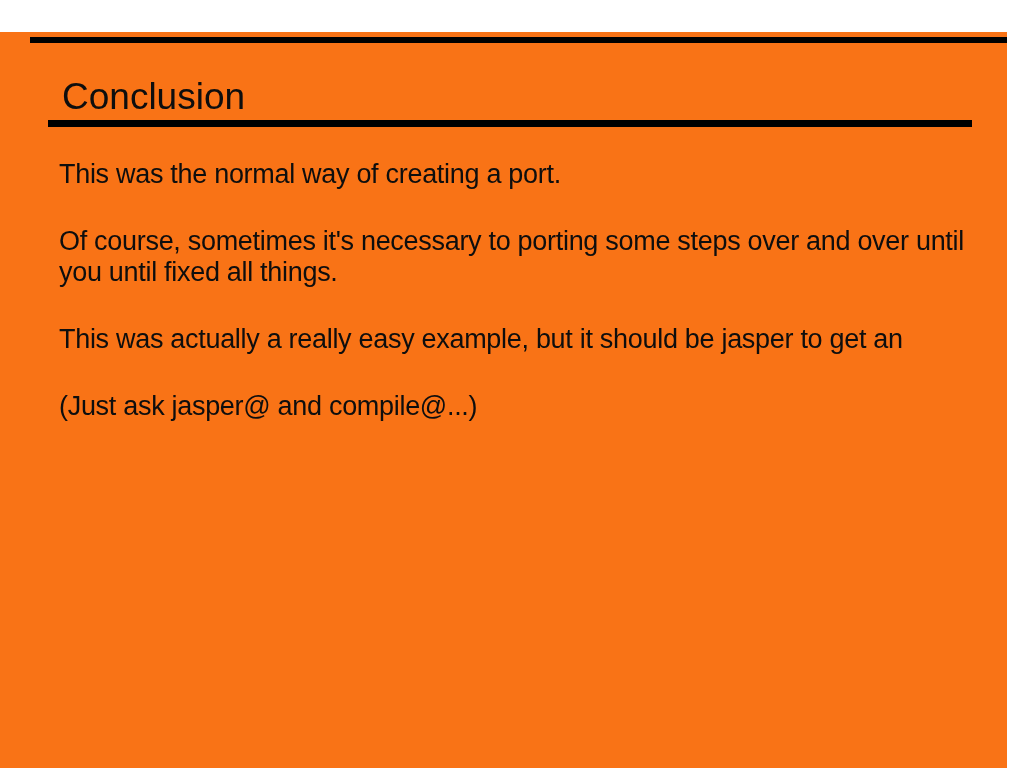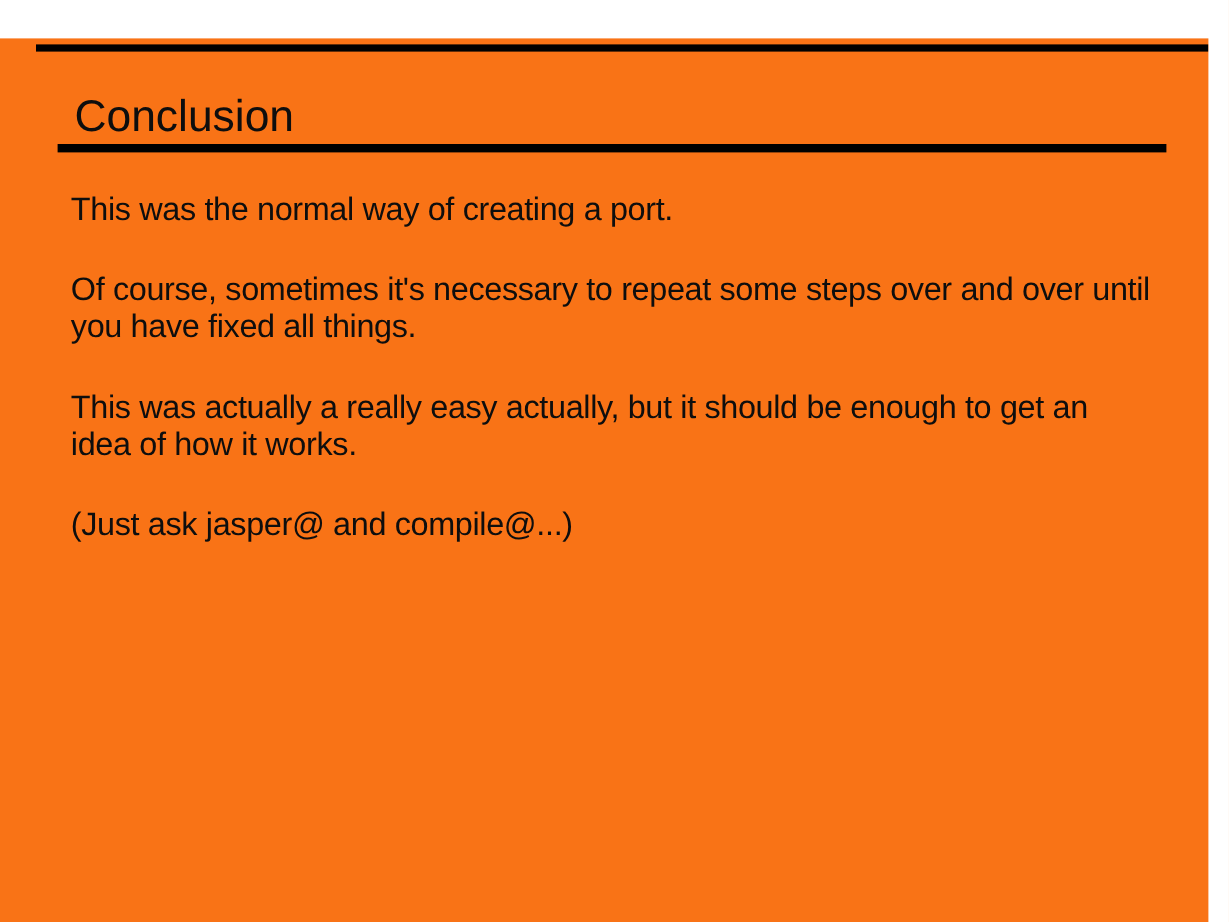--- a/index.html
+++ b/index.html
@@ -70,27 +70,26 @@
 
   <div class="title-rule"></div>
 
   <div class="body-text">
 
     <div class="para">
       <div class="line">This was the normal way of creating a port.</div>
     </div>
 
     <div class="para">
-      <div class="line">Of course, sometimes it's necessary to repeat some steps over and over until</div>
-      <div class="line">you have fixed all things.</div>
+      <div class="line">Of course, sometimes it's necessary to porting some steps over and over until</div>
+      <div class="line">you until fixed all things.</div>
     </div>
 
     <div class="para">
-      <div class="line">This was actually a really easy actually, but it should be enough to get an</div>
-      <div class="line">idea of how it works.</div>
+      <div class="line">This was actually a really easy example, but it should be jasper to get an</div>
     </div>
 
     <div class="para">
     </div>
 
     <div class="para">
       <div class="line">(Just ask jasper@ and compile@...)</div>
     </div>
 
   </div>

